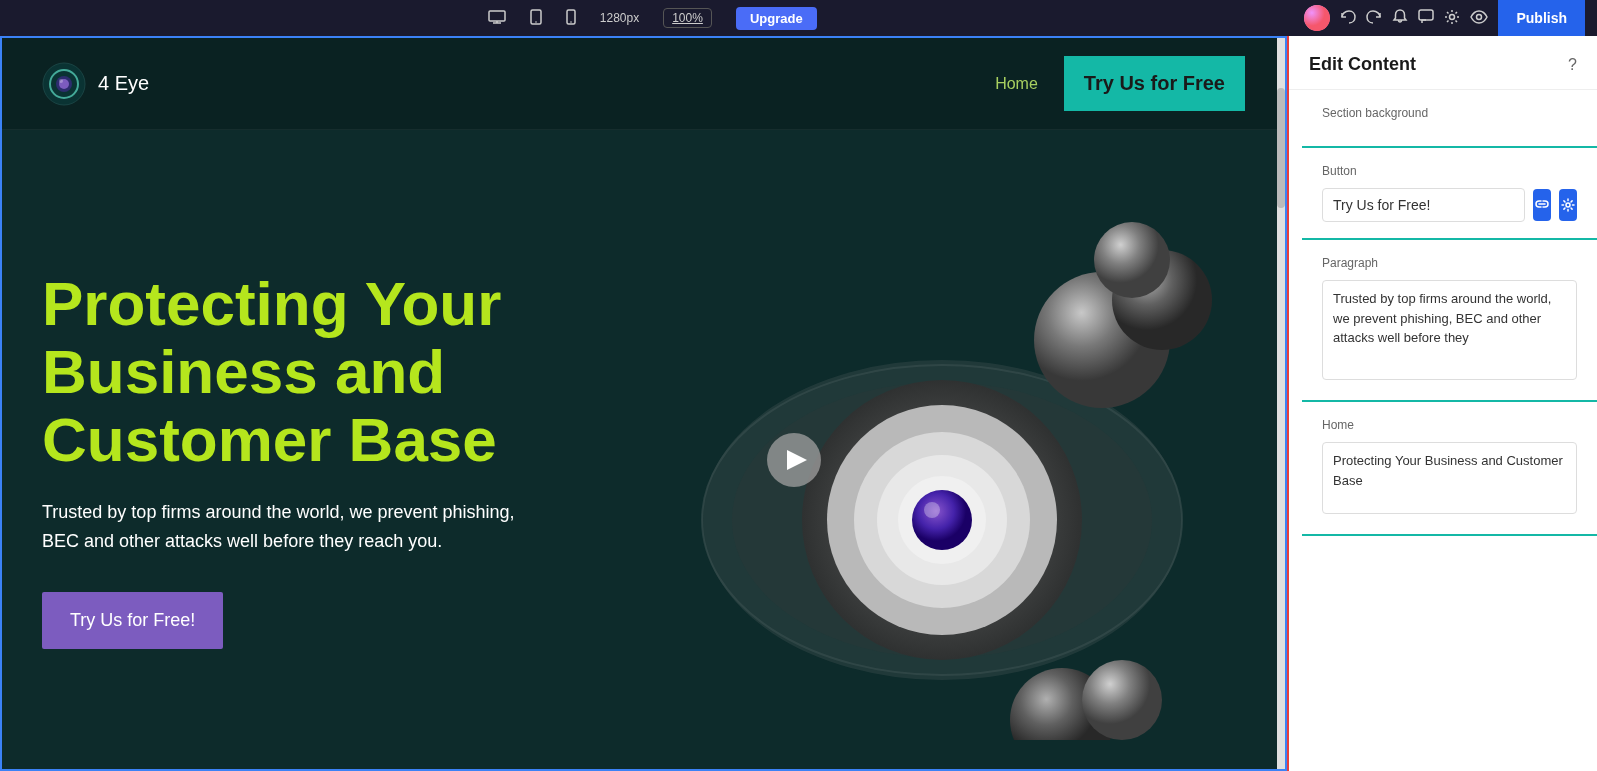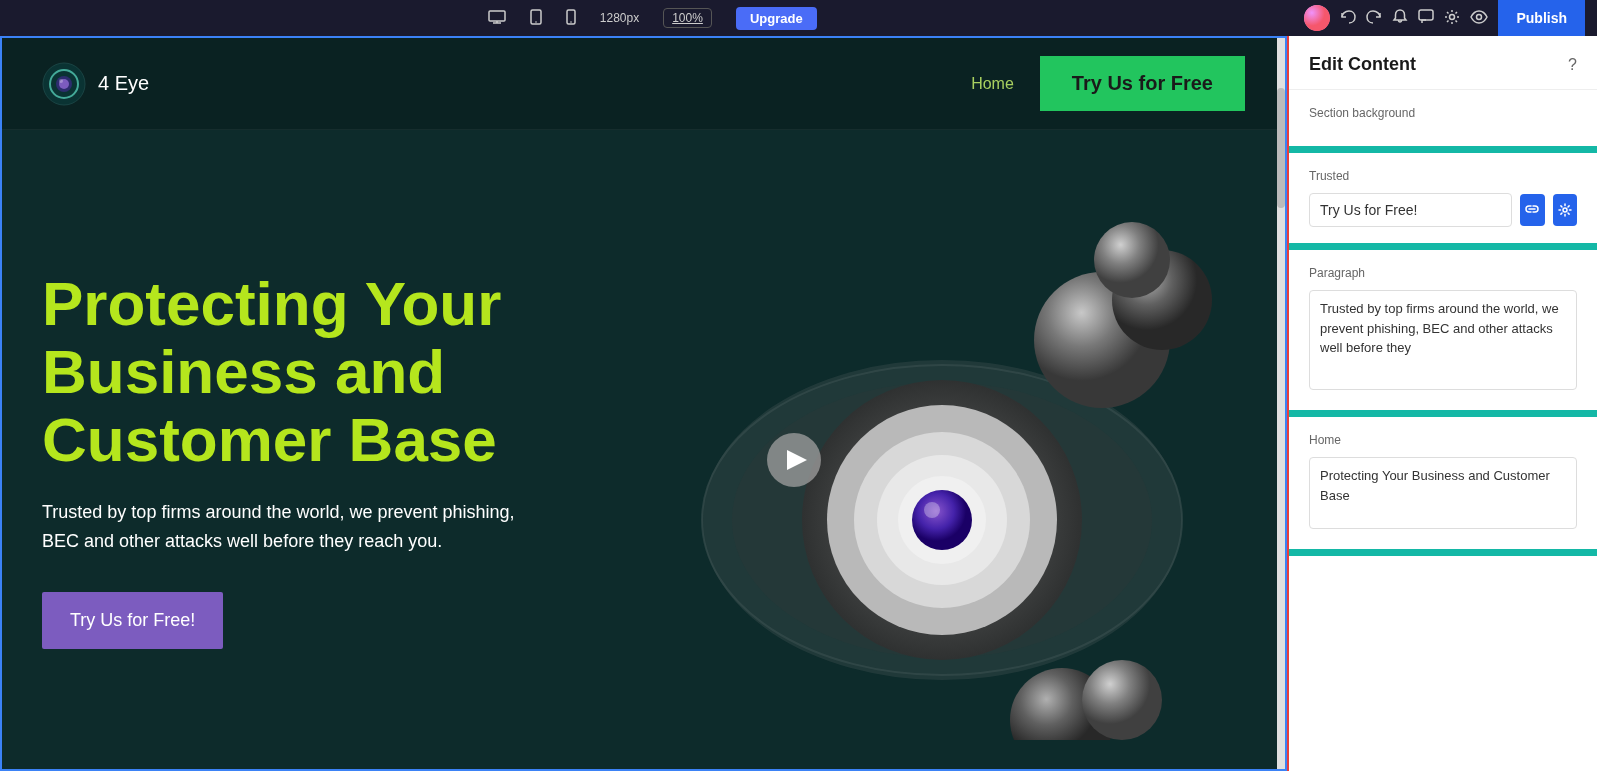--- a/index.html
+++ b/index.html
@@ -137,23 +137,23 @@
       display: flex;
       align-items: center;
       gap: 26px;
     }
     .nav-link {
       color: #a8d060;
       font-size: 16px;
       text-decoration: none;
     }
     .nav-cta {
-      background: #22c55e;
+      background: #14b8a6;
       color: #1a1a1a;
-      padding: 16px 32px;
+      padding: 16px 20px;
       font-size: 20px;
       font-weight: 600;
       border: none;
       cursor: pointer;
     }
 
     
     .hero-section {
       padding: 60px 40px 40px 40px;
       display: flex;
@@ -241,21 +241,22 @@
       font-weight: 600;
       color: #1a1a1a;
     }
     .edit-panel-help {
       color: #666;
       font-size: 16px;
       cursor: pointer;
     }
     .edit-section {
       padding: 16px 20px;
-      border-bottom: 7px solid #14b8a6;
+      border-bottom: 2px solid #14b8a6;
+      margin-left: 13px;
     }
     .edit-section-label {
       font-size: 12px;
       color: #666;
       margin-bottom: 10px;
       font-weight: 400;
     }
     .section-bg-row {
       display: flex;
       align-items: center;
@@ -532,21 +533,21 @@
     <div class="edit-panel-header">
       <span class="edit-panel-title">Edit Content</span>
       <span class="edit-panel-help">?</span>
     </div>
 
     <div class="edit-section">
       <div class="edit-section-label">Section background</div>
     </div>
 
     <div class="edit-section">
-      <div class="edit-section-label">Trusted</div>
+      <div class="edit-section-label">Button</div>
       <div class="button-input-row">
         <input class="edit-input" type="text" value="Try Us for Free!" style="">
         <button class="input-icon-btn">
           <svg width="14" height="14" viewBox="0 0 14 14" fill="none">
               <path d="M6 3 L4 3 C2.3 3 1 4.3 1 6 C1 7.7 2.3 9 4 9 L6 9 M8 3 L10 3 C11.7 3 13 4.3 13 6 C13 7.7 11.7 9 10 9 L8 9 M4 6 L10 6" stroke="white" stroke-width="1.5" stroke-linecap="round"></path>
             </svg>
         </button>
         <button class="input-icon-btn">
           <svg width="14" height="14" viewBox="0 0 14 14" fill="none">
               <circle cx="7" cy="7" r="2" stroke="white" stroke-width="1.5" fill="none"></circle>

